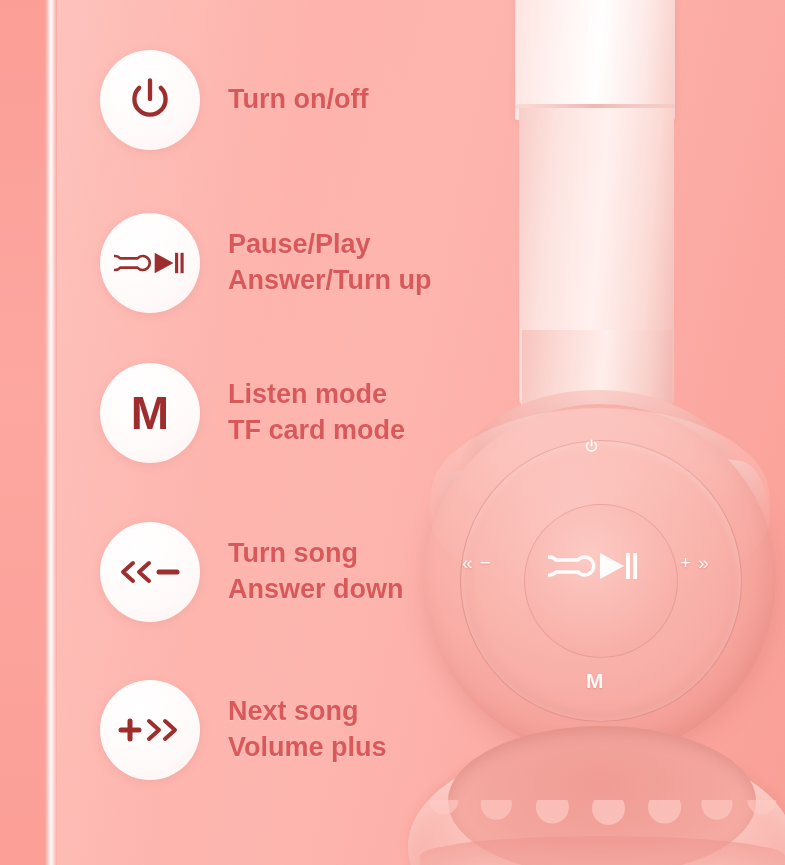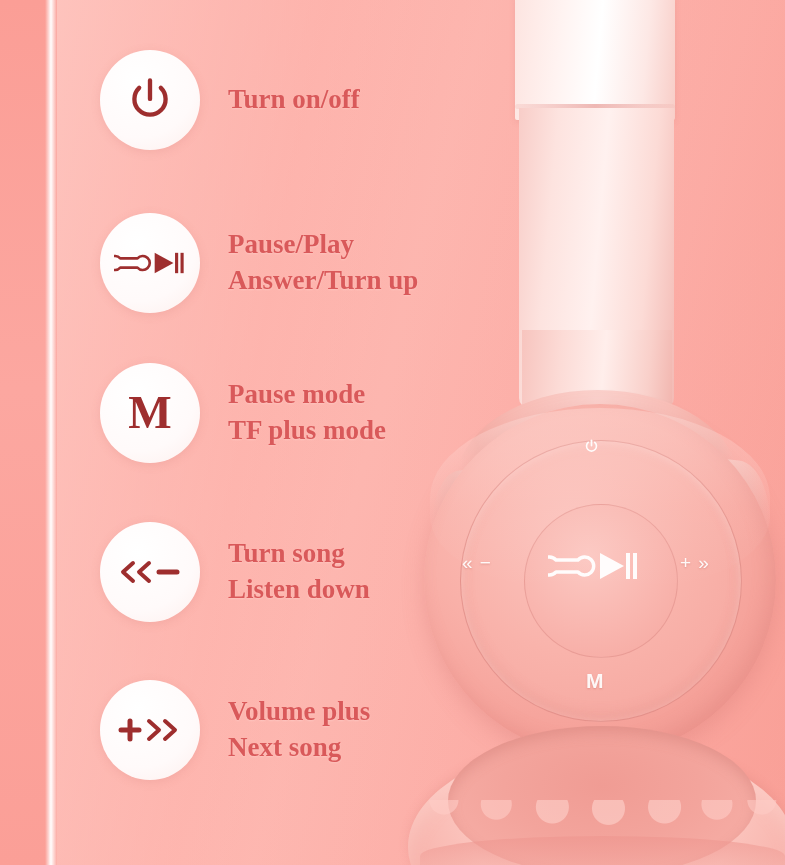--- a/index.html
+++ b/index.html
@@ -187,21 +187,21 @@
   }
   .cushion-base {
     position: absolute;
     left: 420px; top: 836px;
     width: 365px; height: 40px;
     border-radius: 50% 50% 0 0;
     background: linear-gradient(180deg, rgba(238,150,143,0.65), rgba(246,176,169,0.25));
   }
 
   
-  .legend { position: absolute; left: 0; top: 0; width: 520px; height: 634px; font-family: Liberation Serif, serif; }
+  .legend { position: absolute; left: 0; top: 0; width: 520px; height: 634px; }
   .legend-row {
     position: absolute;
     display: flex;
     align-items: center;
     gap: 28px;
   }
   .badge {
     width: 100px; height: 100px;
     border-radius: 50%;
     background: radial-gradient(circle at 38% 30%, #ffffff 0%, #fffafa 62%, #fdeeec 100%);
@@ -314,48 +314,48 @@
         <span class="l2">Pause/Play</span>
         <span class="l2">Answer/Turn up</span>
       </div>
     </div>
 
     <div class="legend-row row-2">
       <div class="badge">
         <span class="badge-sym letter">M</span>
       </div>
       <div class="label">
-        <span class="l2">Pause mode</span>
-        <span class="l2">TF plus mode</span>
+        <span class="l2">Listen mode</span>
+        <span class="l2">TF card mode</span>
       </div>
     </div>
 
     <div class="legend-row row-3">
       <div class="badge">
         <svg width="66" height="30" viewBox="0 0 66 30" fill="none" stroke="#9e2e2e" stroke-width="4" stroke-linecap="round" stroke-linejoin="round">
           <path d="M16 6 L 6 15 L 16 24"></path>
           <path d="M32 6 L 22 15 L 32 24"></path>
           <path d="M42 15 H 60" stroke-width="5"></path>
         </svg>
       </div>
       <div class="label">
         <span class="l2">Turn song</span>
-        <span class="l2">Listen down</span>
+        <span class="l2">Answer down</span>
       </div>
     </div>
 
     <div class="legend-row row-4">
       <div class="badge">
         <svg width="66" height="30" viewBox="0 0 66 30" fill="none" stroke="#9e2e2e" stroke-width="4" stroke-linecap="round" stroke-linejoin="round">
           <path d="M13 6 V 24" stroke-width="5"></path>
           <path d="M4 15 H 22" stroke-width="5"></path>
           <path d="M32 6 L 42 15 L 32 24"></path>
           <path d="M48 6 L 58 15 L 48 24"></path>
         </svg>
       </div>
       <div class="label">
+        <span class="l2">Next song</span>
         <span class="l2">Volume plus</span>
-        <span class="l2">Next song</span>
       </div>
     </div>
 
   </div>
 </div>
 
 </body></html>

